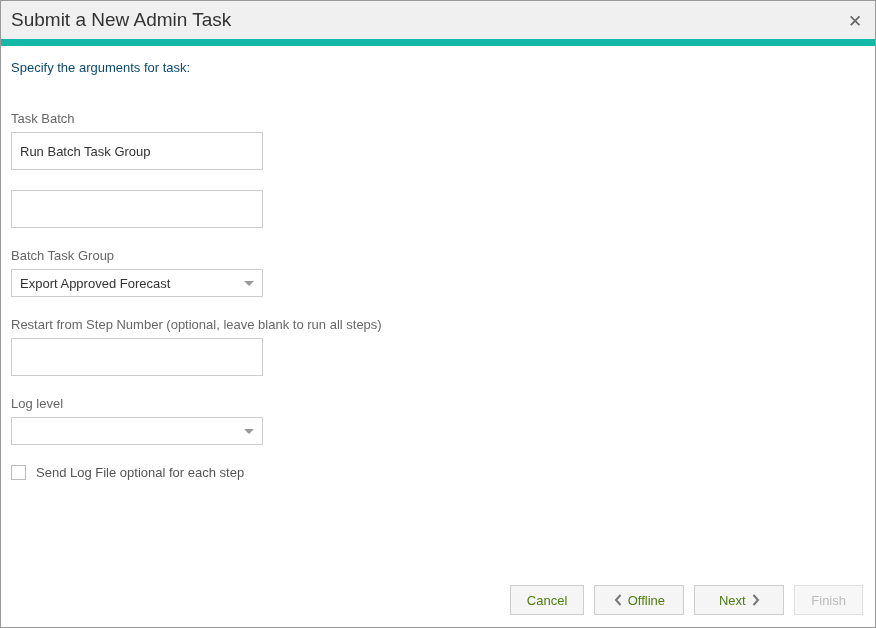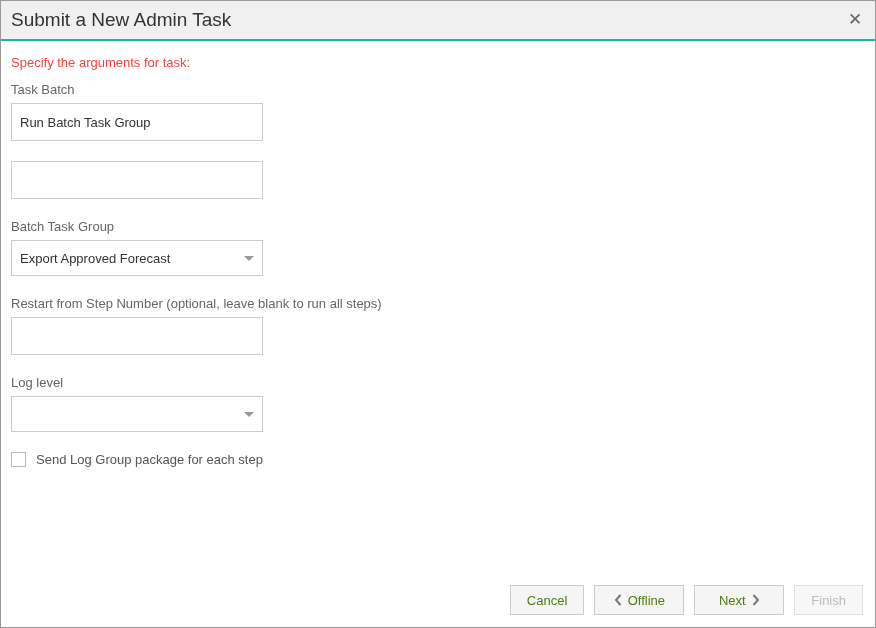--- a/index.html
+++ b/index.html
@@ -19,25 +19,25 @@
     .dialog {
       width: 876px;
       height: 628px;
       border: 1px solid #999;
       display: flex;
       flex-direction: column;
       background: #fff;
     }
     .dialog-header {
       background: #f0f0f0;
-      border-bottom: 2px solid #14b8a6;
+      border-bottom: 7px solid #14b8a6;
       padding: 8px 10px;
       display: flex;
       justify-content: space-between;
-      align-items: flex-start;
+      align-items: flex-end;
     }
     .dialog-title {
       font-size: 19px;
       color: #333;
       font-weight: 400;
     }
     .close-btn {
       width: 20px;
       height: 20px;
       display: flex;
@@ -48,22 +48,22 @@
       font-size: 17px;
       line-height: 1;
     }
     .dialog-body {
       flex: 1;
       padding: 14px 10px 10px 10px;
       overflow: auto;
     }
     .instruction {
       font-size: 13px;
-      color: #ef4444;
-      margin-bottom: 12px;
+      color: #0c4a6e;
+      margin-bottom: 36px;
     }
     .field {
       margin-bottom: 20px;
     }
     .field-label {
       font-size: 13px;
       color: #666;
       margin-bottom: 6px;
       display: block;
     }
@@ -77,21 +77,21 @@
       color: #333;
       outline: none;
       background: #fff;
     }
     .select-wrap {
       width: 252px;
       height: 28px;
       border: 1px solid #ccc;
       display: flex;
       align-items: center;
-      padding: 17px 8px;
+      padding: 9px 8px;
       background: #fff;
       cursor: pointer;
       position: relative;
     }
     .select-value {
       flex: 1;
       font-size: 13px;
       color: #333;
     }
     .chevron-down {
@@ -193,21 +193,21 @@
     <div class="field">
       <label class="field-label">Log level</label>
       <div class="select-wrap" style="width:252px;">
         <span class="select-value"></span>
         <span class="chevron-down"></span>
       </div>
     </div>
 
     <div class="checkbox-row">
       <div class="checkbox"></div>
-      <label class="checkbox-label">Send Log Group package for each step</label>
+      <label class="checkbox-label">Send Log File optional for each step</label>
     </div>
   </div>
 
   <div class="dialog-footer">
     <button class="btn">
       <span>Cancel</span>
     </button>
     <button class="btn nav">
       <svg class="chevron-left-svg" viewBox="0 0 8 12">
         <path d="M6.5 1 L2 6 L6.5 11" stroke="#777" stroke-width="2" fill="none"></path>

